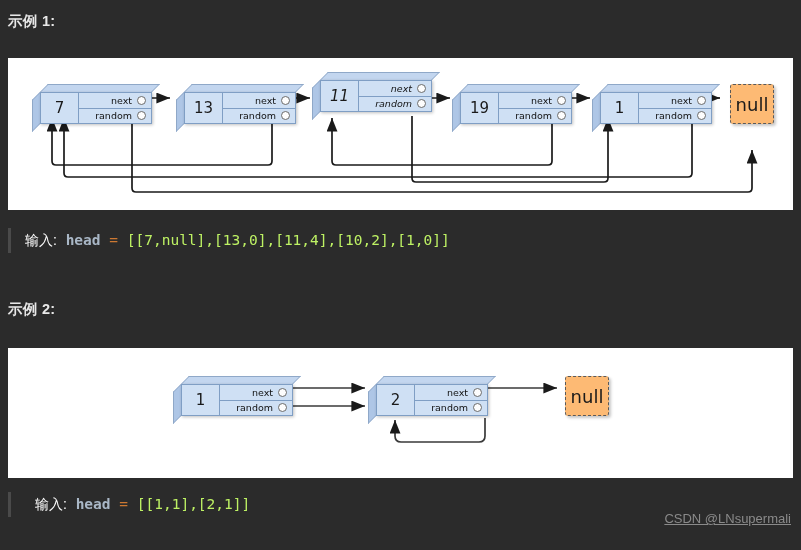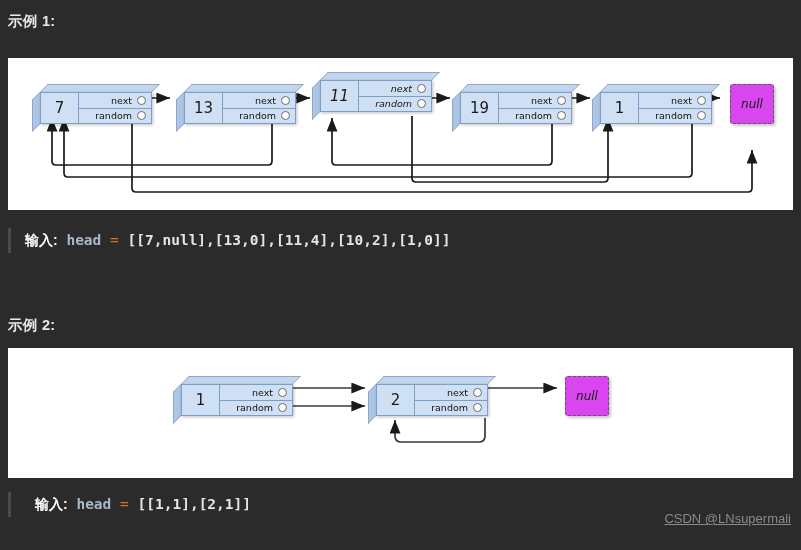--- a/index.html
+++ b/index.html
@@ -45,26 +45,26 @@
   .io-line {
     font-family: "DejaVu Sans Mono", monospace;
     font-size: 14.5px;
     line-height: 25px;
     white-space: nowrap;
     color: #a9b7c6;
   }
   .io-label {
     color: #ffffff;
     font-family: "Liberation Sans", sans-serif;
-    font-weight: bold;
+    font-weight: normal;
     font-size: 14px;
   }
   .io-var   { color: #a9b7c6; font-weight: bold; }
   .io-eq    { color: #cc7832; }
-  .io-val   { color: #e5e5e5; font-weight: bold; }
+  .io-val   { color: #bef264; }
 
   
   .watermark {
     position: absolute;
     font-size: 13px;
     color: #8a8a8a;
     white-space: nowrap;
   }
 
   
@@ -134,31 +134,30 @@
     border-radius: 50%;
     background: #fdfdfd;
     border: 1px solid #6b6b6b;
     flex: none;
   }
 
   
   .nullbox {
     position: absolute;
     width: 44px; height: 40px;
-    background: #d946ef;
+    background: #fdba74;
     border: 1.5px dashed #5a5a5a;
     border-radius: 3px;
     display: flex;
     align-items: center;
     justify-content: center;
     font-family: "DejaVu Sans", sans-serif;
-    font-size: 12px;
+    font-size: 18px;
     color: #1a1a1a;
     box-shadow: 2px 2px 3px rgba(0,0,0,0.22);
-    font-style: italic;
   }
 
   
   .arrows {
     position: absolute;
     left: 0; top: 0;
     pointer-events: none;
   }
 </style>
 </head>
@@ -291,21 +290,21 @@
 
   <div class="io-block" style="top:228px;">
     <div class="io-line">
       <span class="io-label">输入:</span>
       <span class="io-var">head</span>
       <span class="io-eq">=</span>
       <span class="io-val">[[7,null],[13,0],[11,4],[10,2],[1,0]]</span>
     </div>
   </div>
 
-  <div class="section-title" style="top:316px;">示例 2:</div>
+  <div class="section-title" style="top:300px;">示例 2:</div>
 
   <div class="figure-panel" id="fig2" style="top:348px; width:785px; height:130px;">
 
     <svg class="arrows" width="785" height="130">
       <defs>
         <marker id="ah2" markerWidth="9" markerHeight="9" refX="8" refY="3.2" orient="auto" markerUnits="strokeWidth">
           <path d="M0,0 L8,3.2 L0,6.4 z" fill="#1a1a1a"></path>
         </marker>
       </defs>
       <g fill="none" stroke="#3a3a3a" stroke-width="1.7" marker-end="url(#ah2)">

